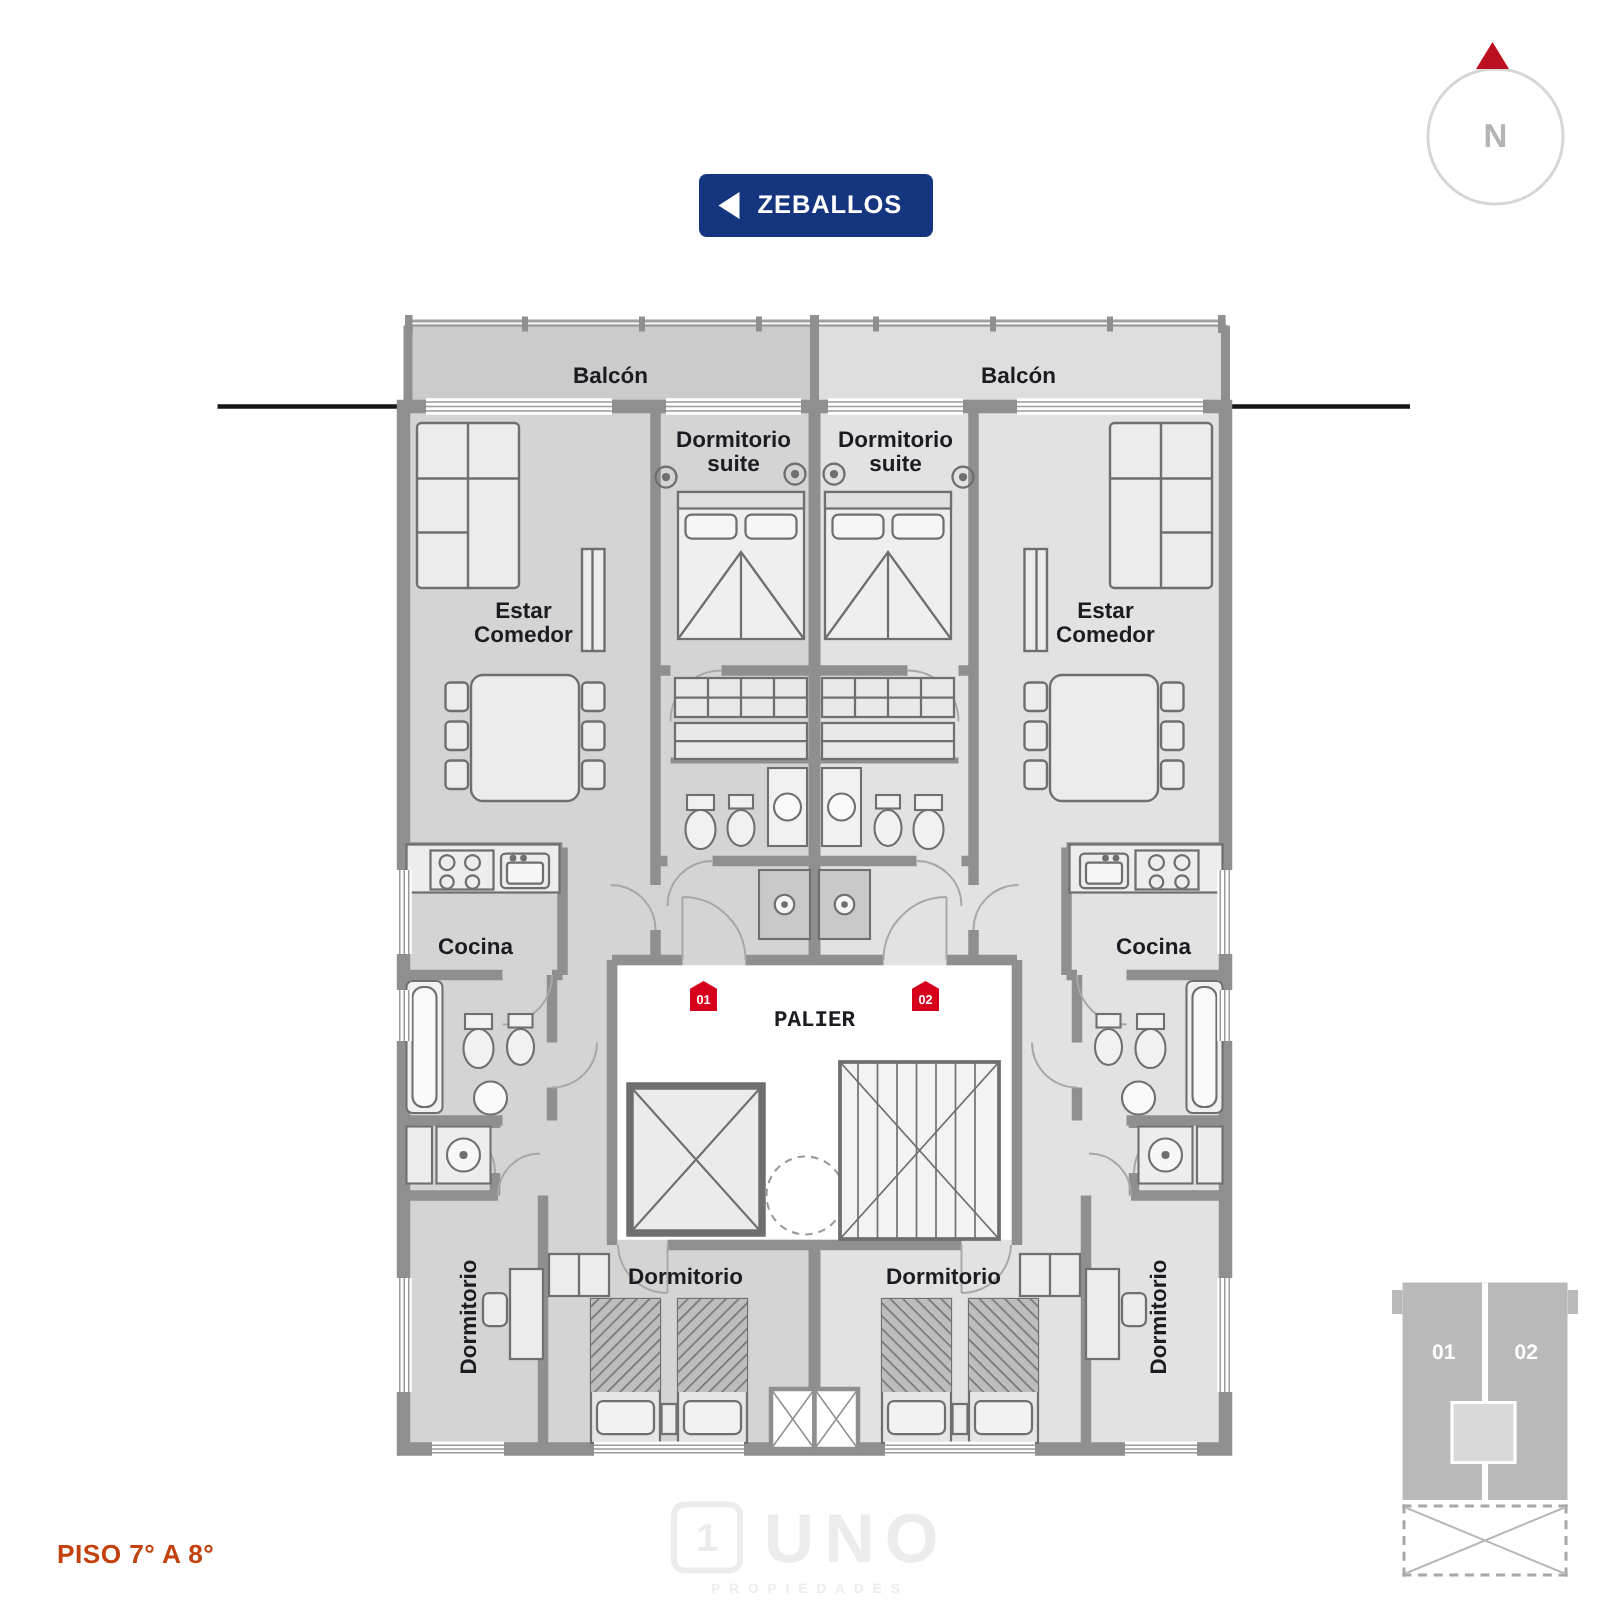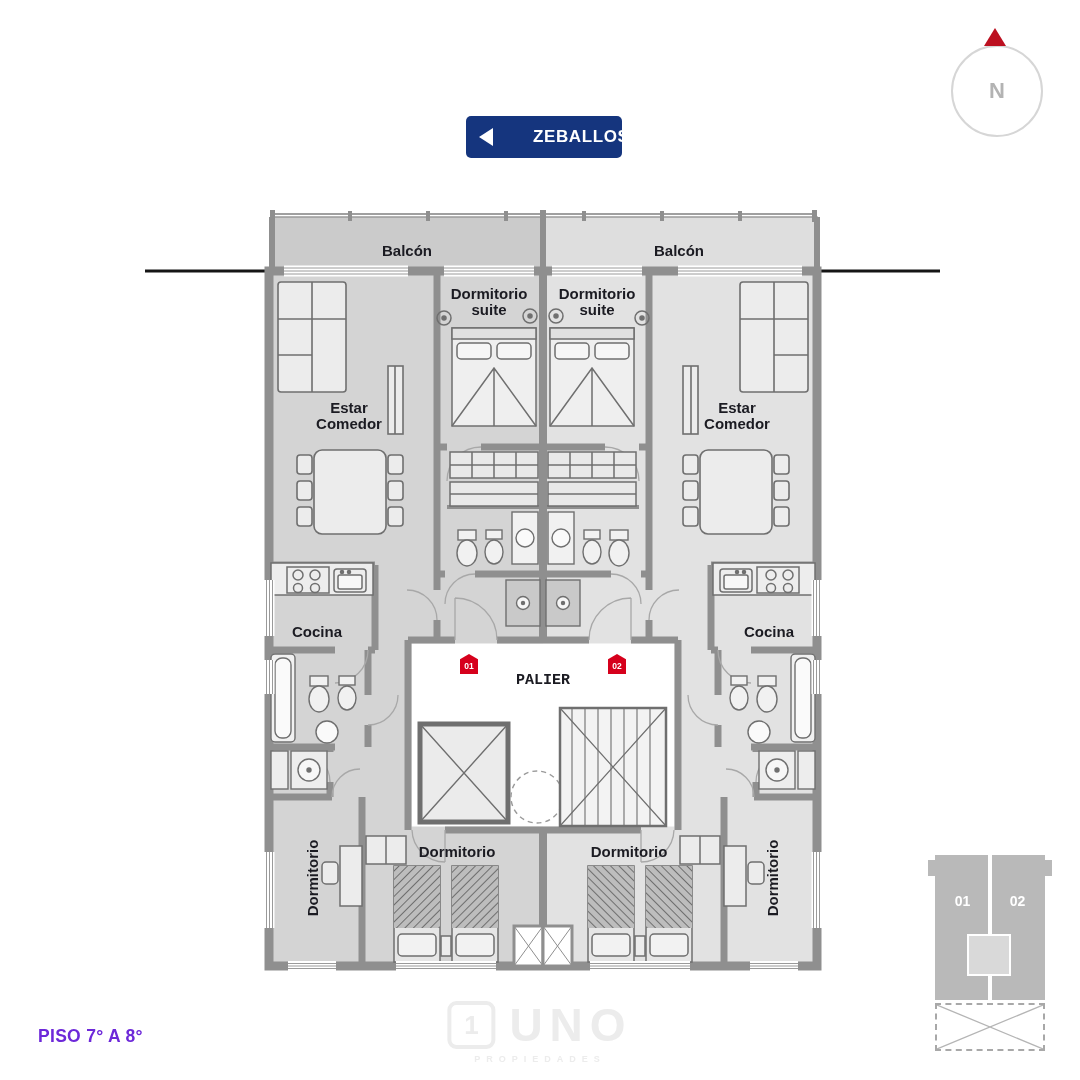--- a/index.html
+++ b/index.html
@@ -14,38 +14,38 @@
   .lbl-vert{transform:translate(-50%,-50%) rotate(-90deg);}
 
   
   .badge{position:absolute;z-index:4;width:18px;height:20px;background:#d6001c;
          clip-path:polygon(50% 0,100% 26%,100% 100%,0 100%,0 26%);
          color:#fff;font-size:8.5px;font-weight:700;display:flex;
          align-items:flex-end;justify-content:center;padding-bottom:3px;box-sizing:border-box;}
 
   
   .sign{position:absolute;z-index:5;left:466px;top:116px;width:156px;height:42px;
-        background:#15357e;border-radius:5px;display:flex;align-items:center;gap:28px;}
+        background:#15357e;border-radius:5px;display:flex;align-items:center;}
   .sign-arrow{width:0;height:0;margin-left:13px;
         border-top:9px solid transparent;border-bottom:9px solid transparent;
         border-right:14px solid #fff;}
   .sign-text{color:#fff;font-size:17px;font-weight:700;letter-spacing:.6px;margin-left:12px;}
 
   
   .compass{position:absolute;z-index:5;left:951px;top:45px;width:88px;height:88px;
         border:2px solid #d6d6d6;border-radius:50%;background:#fff;
         display:flex;align-items:center;justify-content:center;}
   .compass-n{color:#b3b3b3;font-size:22px;font-weight:600;}
   .north-needle{position:absolute;z-index:6;left:984px;top:28px;width:0;height:0;
         border-left:11px solid transparent;border-right:11px solid transparent;
         border-bottom:18px solid #bc1020;}
 
   
   .floor-label{position:absolute;z-index:5;left:38px;top:1026px;
-        font-size:17.5px;font-weight:800;letter-spacing:.3px;color:#6d28d9;text-align:right;}
+        font-size:17.5px;font-weight:800;letter-spacing:.3px;color:#c2410c;text-align:right;}
 
   
   .keyplan{position:absolute;z-index:5;left:935px;top:855px;width:110px;height:145px;
         background:#b9b9b9;}
   .keyplan::before,.keyplan::after{content:"";position:absolute;top:5px;width:7px;height:16px;background:#b9b9b9;}
   .keyplan::before{left:-7px;} .keyplan::after{right:-7px;}
   .kp-divider{position:absolute;left:53px;top:0;width:4px;height:100%;background:#fff;}
   .kp-unit{position:absolute;top:38px;width:50%;text-align:center;color:#fff;
         font-size:14px;font-weight:700;}
   .kp-unit.left{left:0;} .kp-unit.right{right:0;}

